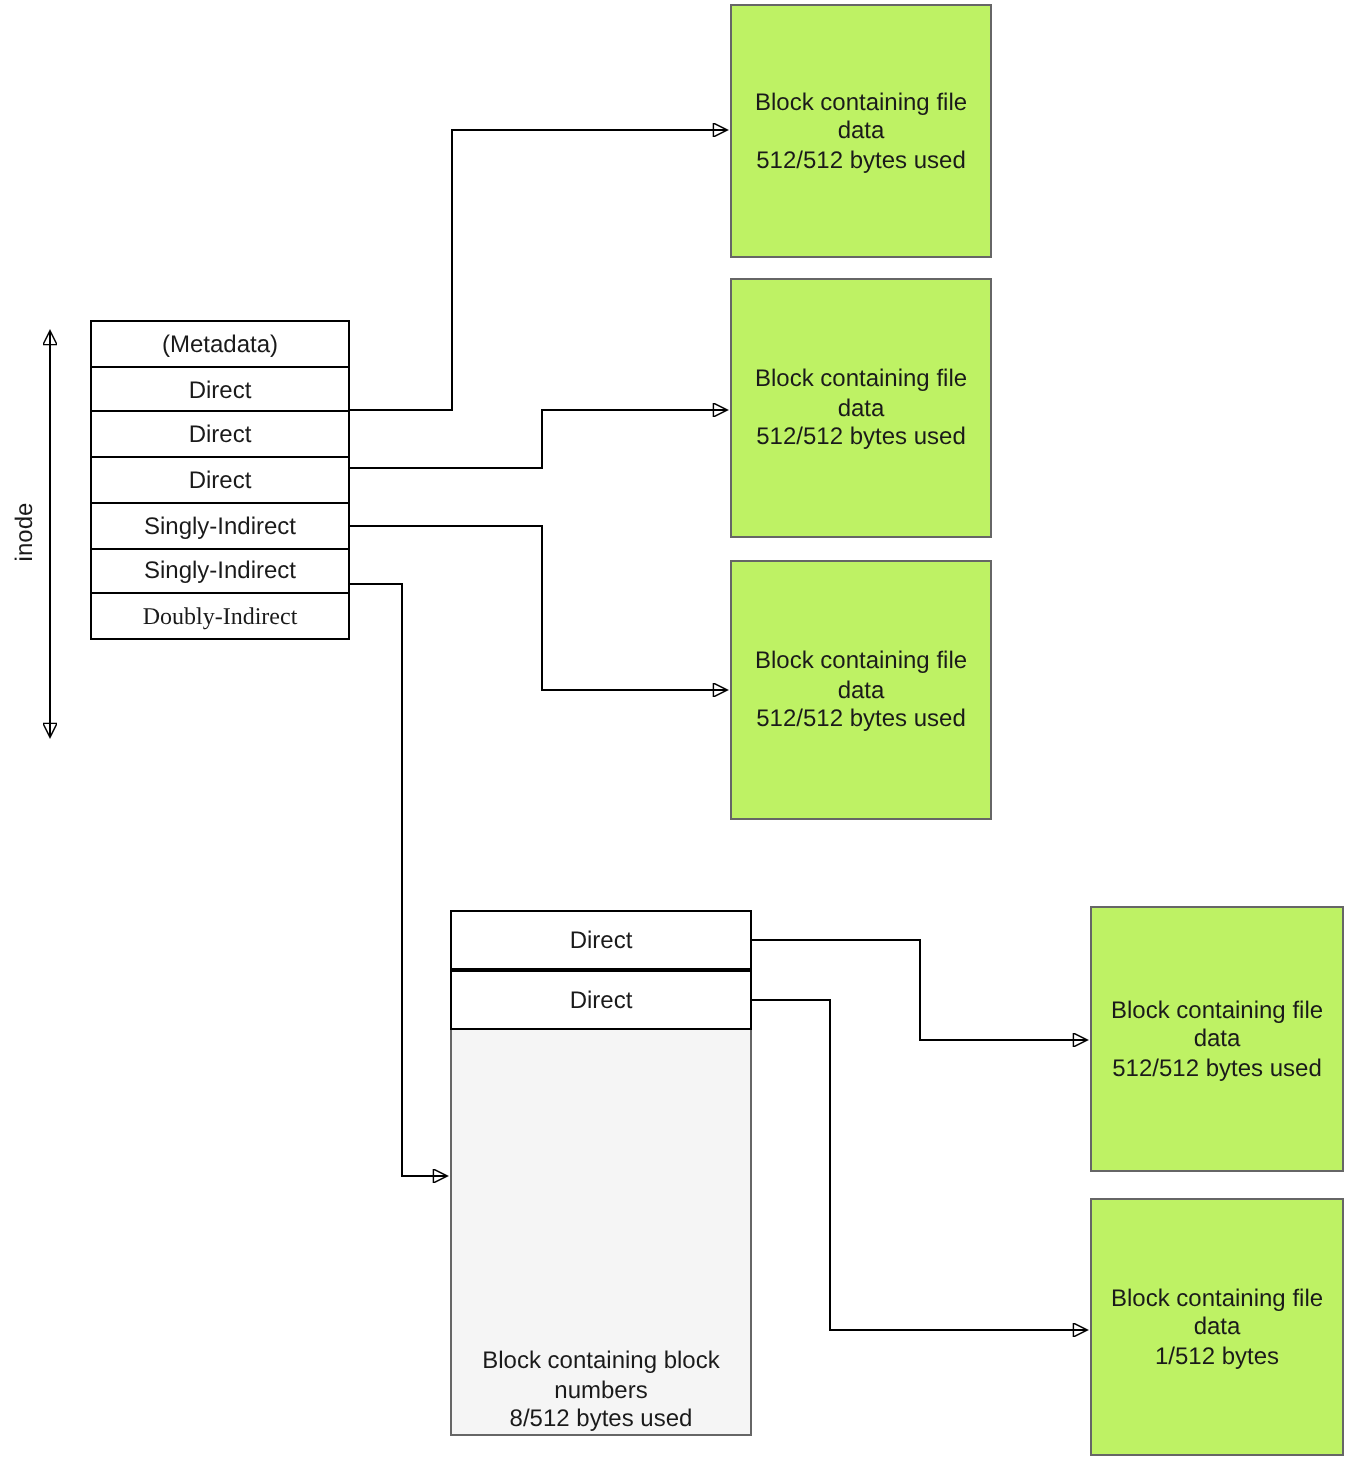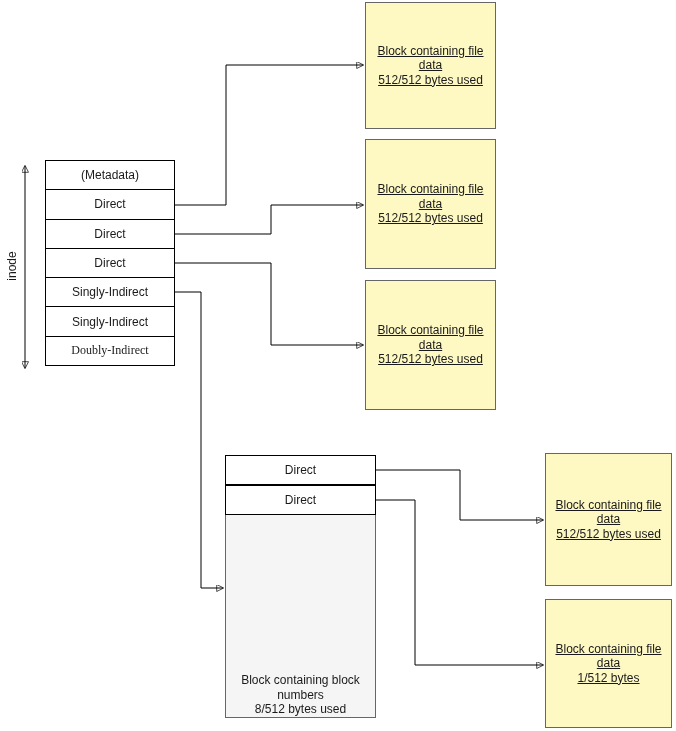--- a/index.html
+++ b/index.html
@@ -19,37 +19,36 @@
     width: 676px; height: 731px;
   }
   .connector-layer path, .connector-layer line {
     fill: none;
     stroke: #000000;
     stroke-width: 1;
   }
   .gray-block {
     position: absolute;
     box-sizing: border-box;
-    background: #fef9c3;
+    background: #bef264;
     border: 1px solid #666666;
     display: flex;
     align-items: center;
     justify-content: center;
-    text-decoration: underline;
   }
   .block-text {
     text-align: center;
     white-space: pre-line;
     line-height: 1.22;
     padding: 0 4px;
   }
   .inode-table {
     position: absolute;
     left: 45px; top: 160px;
-    width: 130px; height: 206px;
+    width: 130px; height: 160px;
     box-sizing: border-box;
     background: #ffffff;
     border: 1px solid #000000;
     display: flex;
     flex-direction: column;
   }
   .inode-row {
     flex: 1 1 0;
     box-sizing: border-box;
     border-bottom: 1px solid #000000;

